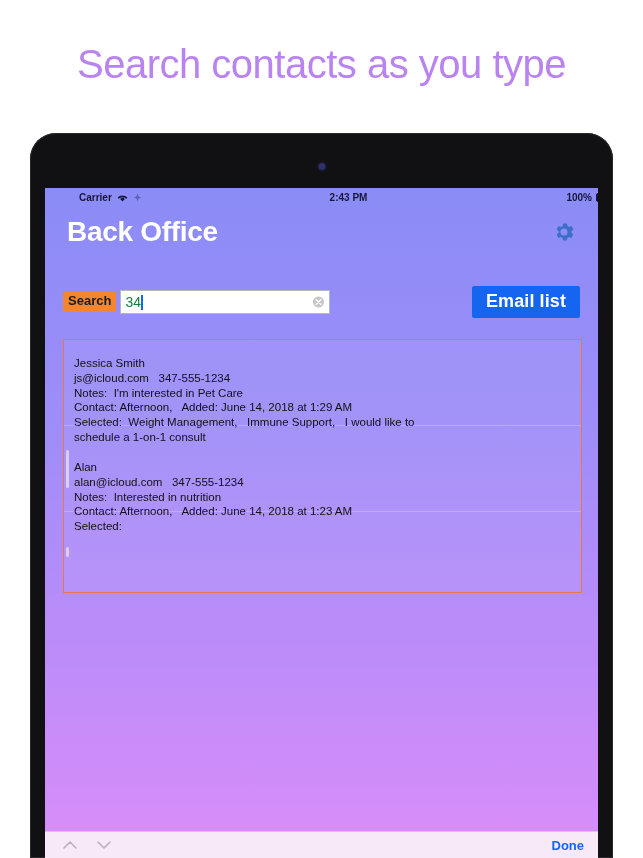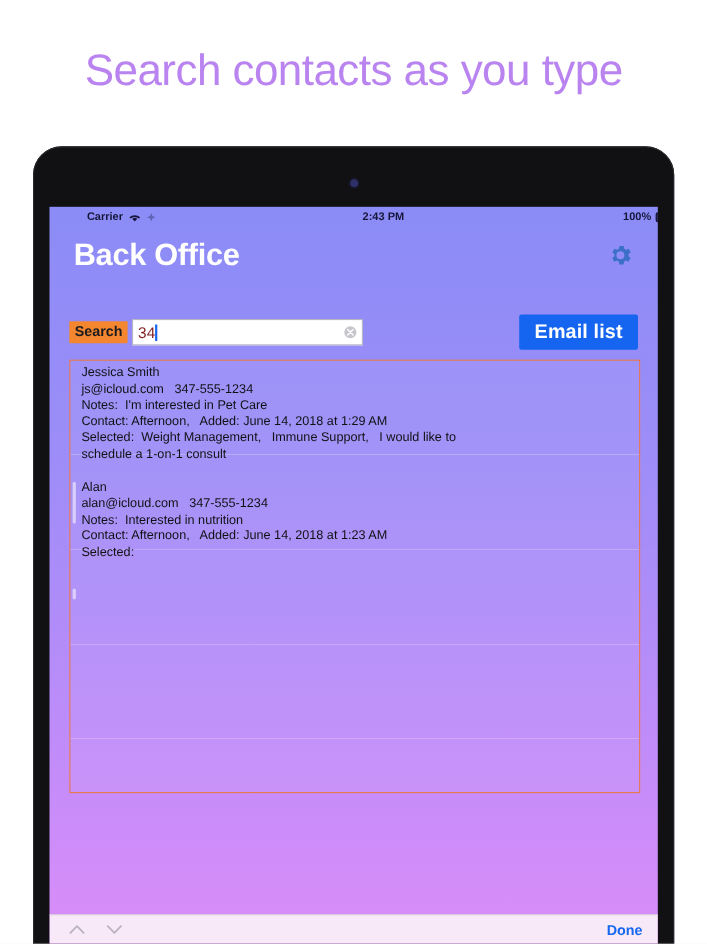--- a/index.html
+++ b/index.html
@@ -84,45 +84,45 @@
   }
   .search-label {
     background: #f3862e; color: #1c1c20; font-size: 13px; font-weight: 600;
     padding: 2px 5px 3px 5px; line-height: 1.1; border-radius: 1px;
   }
   .search-box {
     position: relative; width: 210px; height: 24px; background: #ffffff;
     border: 1px solid #b6b6c6; display: flex; align-items: center;
     padding: 0 20px 0 4px;
   }
-  .search-value { font-size: 14px; color: #7f1d1d; letter-spacing: .2px; }
+  .search-value { font-size: 14px; color: #15803d; letter-spacing: .2px; }
   .caret {
     width: 1.6px; height: 15px; background: #1566f0; margin-left: 0px;
     animation: blink 1.06s steps(1) infinite;
   }
   @keyframes blink { 0%,49%{opacity:1} 50%,100%{opacity:.25} }
   .clear-btn {
     position: absolute; right: 5px; top: 50%; transform: translateY(-50%);
     width: 11px; height: 11px; border-radius: 50%; background: #c6c6cc;
     display:flex; align-items:center; justify-content:center; cursor:pointer;
   }
   .clear-btn svg { display:block; }
   .email-btn {
     margin-left: auto; background: #1565f0; color: #fff;
     font-size: 18px; font-weight: bold; padding: 5px 14px 6px;
     border: none; border-radius: 2px; cursor: pointer; letter-spacing: .1px;
   }
 
   
   .results {
-    margin: 9px 16px 0 18px; height: 394px;
+    margin: 21px 16px 0 18px; height: 254px;
     border: 1.5px solid #e8774e;
     background: rgba(255,255,255,0.06);
     position: relative; overflow: hidden;
-    padding: 4px 10px 0 10px;
+    padding: 16px 10px 0 10px;
   }
   .rules {
     position:absolute; left:0; right:0; top:0; bottom:0; pointer-events:none;
     background: repeating-linear-gradient(180deg,
       rgba(255,255,255,0) 0px, rgba(255,255,255,0) 85px,
       rgba(255,255,255,0.22) 85px, rgba(255,255,255,0.22) 86px);
   }
   .record { position: relative; z-index: 1; margin-bottom: 15px; }
   .record .line {
     font-size: 11.5px; color: #111114; line-height: 1.29; white-space: pre-wrap;

